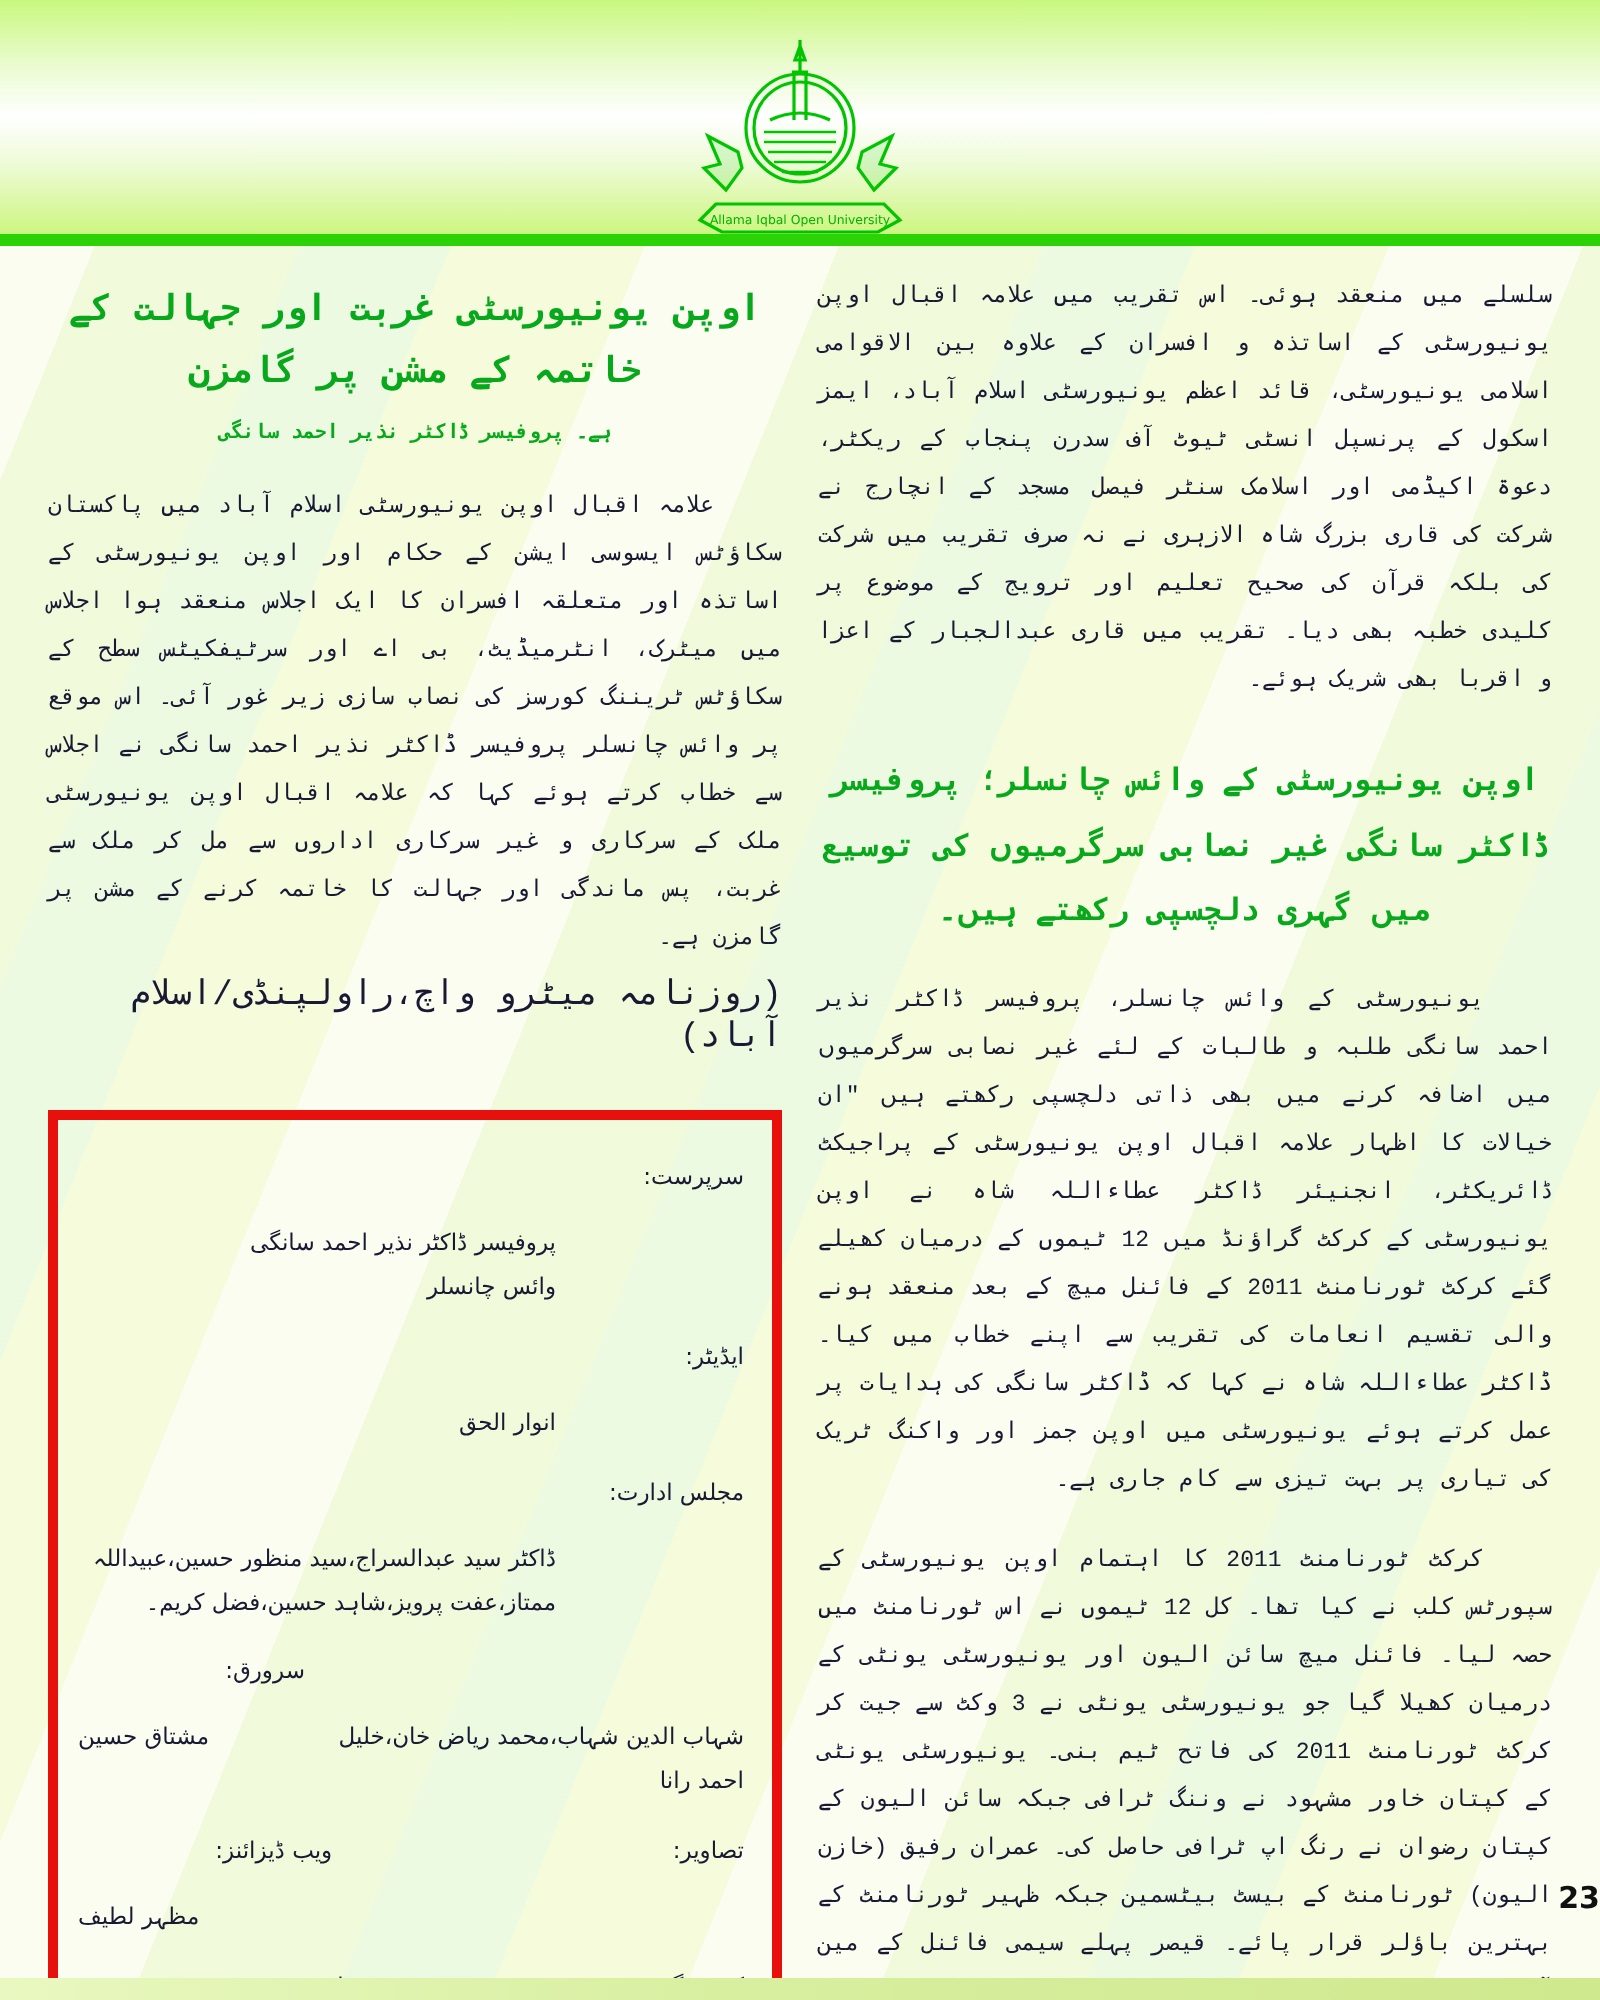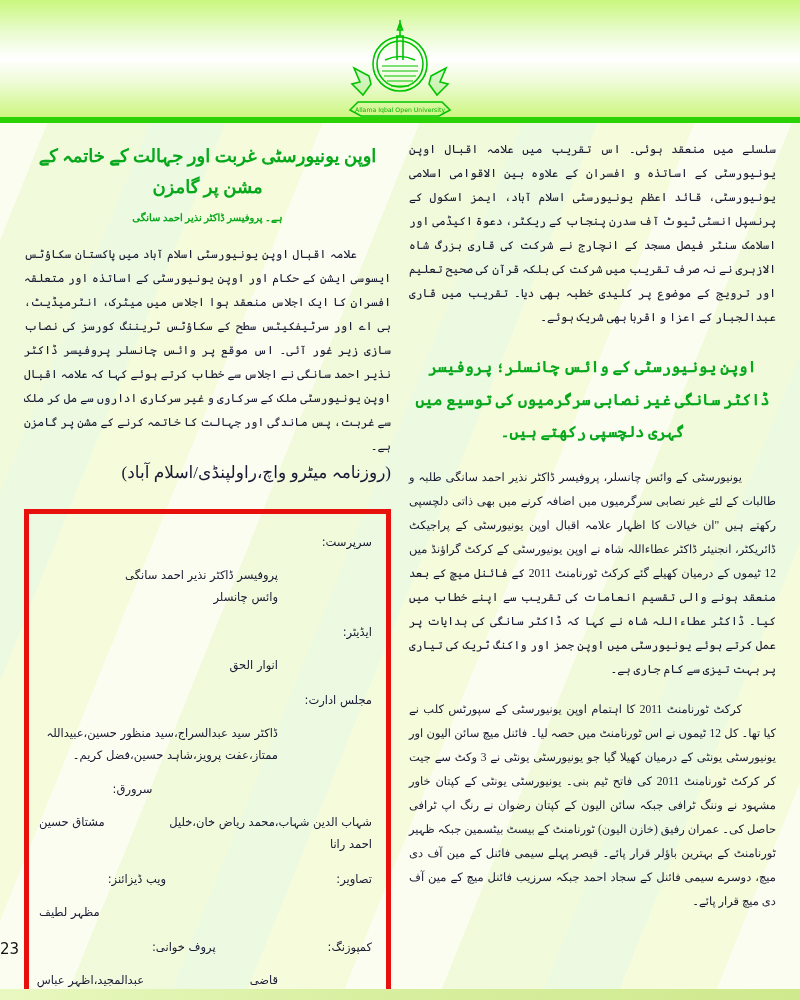--- a/index.html
+++ b/index.html
@@ -21,21 +21,21 @@
     background:linear-gradient(180deg,#c9f77e 0%, #eafcd0 28%, #ffffff 50%, #eefbd7 70%, #cdf680 100%);
   }
   .top-rule { position:absolute; top:117px; left:0; width:800px; height:6px; background:#2bd306; }
   .logo { position:absolute; top:16px; left:50%; transform:translateX(-50%); width:160px; height:104px; }
   
   .columns {
     position:absolute; top:131px; left:24px; right:24px; bottom:60px;
     display:flex; gap:18px;
   }
   .col { width:50%; direction:rtl; color:#191933; }
-  .urdu { font-family:Liberation Serif, serif; }
+  .urdu { font-family:Liberation Mono, monospace; }
   .headline { color:#07a81c; font-weight:bold; text-align:center; }
   .hl-big   { font-size:18px; line-height:1.7; margin-top:10px; }
   .hl-sub   { font-size:10px; line-height:1.6; margin-top:8px; }
   .hl-right { font-size:15.5px; line-height:2.1; margin-top:22px; }
   .body-par {
     font-size:11.5px; line-height:24px; text-align:justify; margin-top:16px;
   }
   .indent { text-indent:34px; }
   .source-line { font-size:17px; text-align:right; margin-top:4px; }
   
@@ -47,22 +47,22 @@
     font-size:11.5px; line-height:1.9; }
   .pair { display:flex; gap:8px; }
   .pair.main { flex:1; }
   .credit-label { width:86px; flex:0 0 auto; text-align:right; }
   .credit-label.auto { width:auto; }
   .credit-value { flex:1;margin-top:33px; }
   .pair.secondary { flex:0 0 auto; }
   .sep-line { width:185px; height:2px; background:#6b6b64; margin:64px auto 0 auto; }
   
   .page-number {
-    position:absolute; left:0; right:0; bottom:42px; text-align:left;
-    font-size:15px; font-weight:normal; color:#111111;
+    position:absolute; left:0; right:0; bottom:42px; text-align:right;
+    font-size:15px; font-weight:bold; color:#111111;
   }
   .bottom-band {
     position:absolute; left:0; bottom:0; width:800px; height:11px;
     background:linear-gradient(90deg,#e9f8c0 0%, #d8efa0 45%, #cfe98e 100%);
   }
 </style>
 </head>
 <body>
 
 <div class="page">

